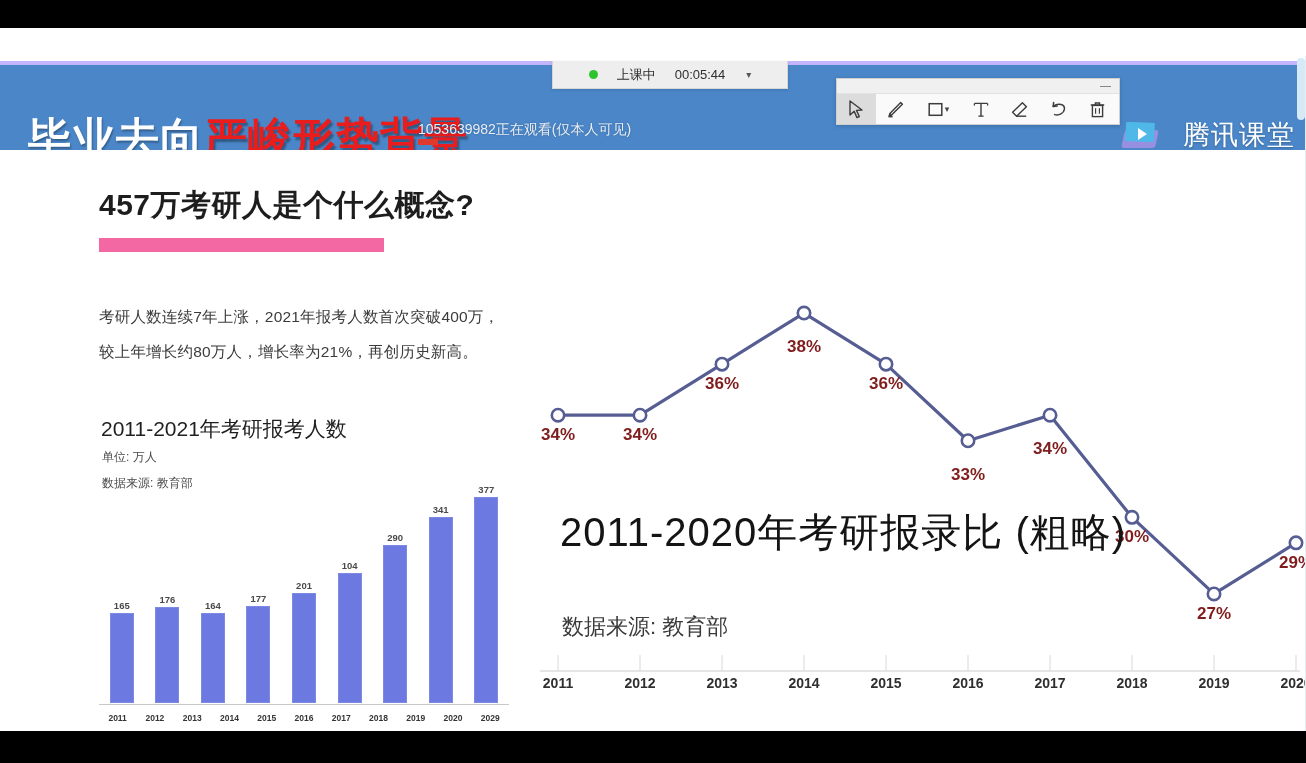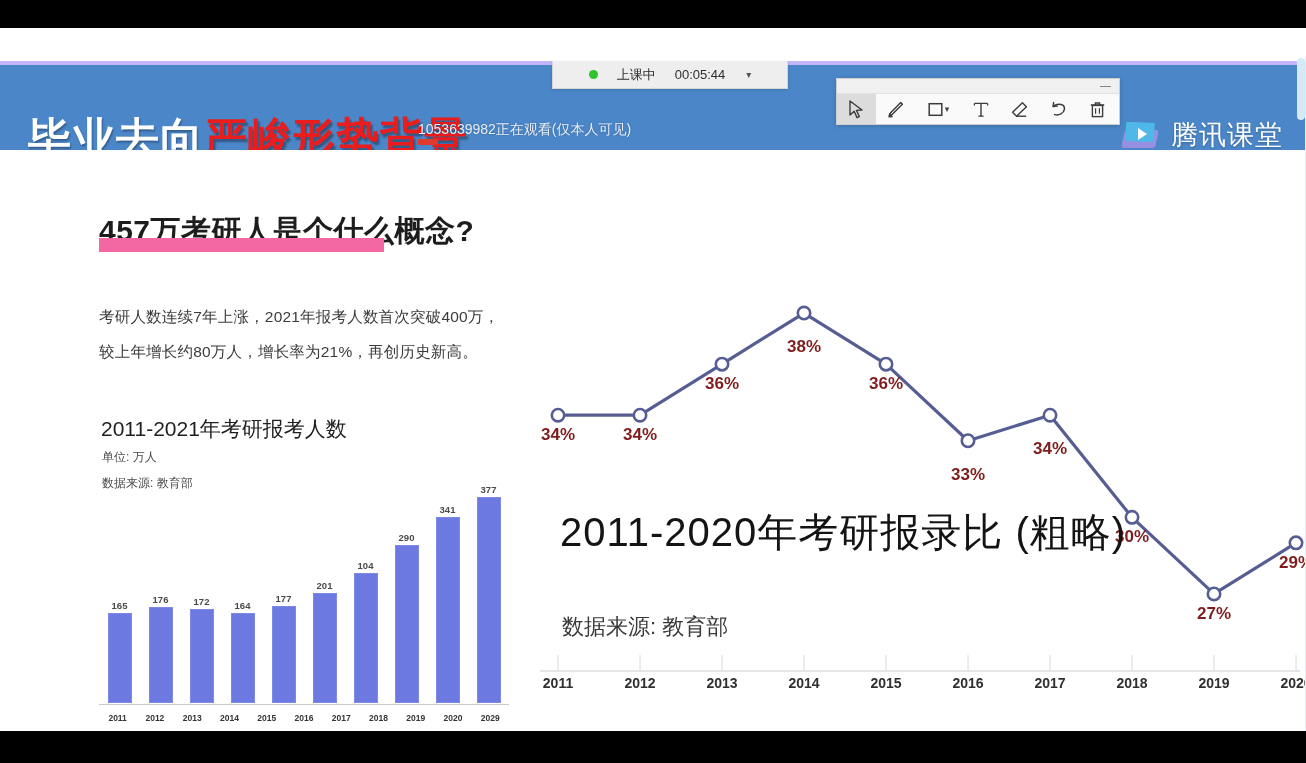--- a/index.html
+++ b/index.html
@@ -78,21 +78,21 @@
     cursor:pointer; color:#3c3c3c;
   }
   .tool.active { background:#dcdcdc; }
   .tool svg { display:block; }
   .tool-chevron { font-size:9px; color:#444; margin-left:1px; }
   .tool-shape { display:flex; align-items:center; width:46px; justify-content:center; }
 
   
   .brand {
     position:absolute; left:1121px; top:52px;
-    display:flex; align-items:center; gap:8px;
+    display:flex; align-items:center; gap:20px;
   }
   .brand-logo { position:relative; width:42px; height:34px; }
   .brand-cap-back {
     position:absolute; left:2px; top:12px; width:34px; height:18px;
     background:#9b8fe0; border-radius:3px;
     transform:skewX(-12deg);
     opacity:.95;
   }
   .brand-cap-front {
     position:absolute; left:3px; top:2px; width:32px; height:24px;
@@ -113,21 +113,21 @@
 
   
   .slide {
     position:absolute; left:0; top:122px; width:1306px; height:581px;
     background:#ffffff;
   }
 
   
   .left-col { position:absolute; left:0; top:0; width:530px; height:581px; }
   .slide-heading {
-    position:absolute; left:99px; top:61px;
+    position:absolute; left:99px; top:35px;
     font-size:30px; font-weight:bold; color:#1d1d1d; letter-spacing:.5px;
     white-space:nowrap;
   }
   .heading-underline {
     position:absolute; left:99px; top:88px; width:285px; height:14px;
     background:#f368a3;
   }
   .slide-body {
     position:absolute; left:99px; top:150px; width:405px;
     font-size:15.5px; color:#3b3b3b; line-height:2.25;
@@ -324,24 +324,20 @@
           <div class="bar-sub1">单位: 万人</div>
           <div class="bar-sub2">数据来源: 教育部</div>
           <div class="bars" id="barsPlot">
               <div class="bar-slot">
                 <div class="bar-val">165</div>
                 <div class="bar-rect" style="background: rgb(107, 121, 224); height: 90.0625px;"></div>
               </div>
               <div class="bar-slot">
                 <div class="bar-val">176</div>
                 <div class="bar-rect" style="background: rgb(107, 121, 224); height: 96.0667px;"></div>
-              </div>
-              <div class="bar-slot">
-                <div class="bar-val">172</div>
-                <div class="bar-rect" style="background: rgb(107, 121, 224); height: 93.8833px;"></div>
               </div>
               <div class="bar-slot">
                 <div class="bar-val">164</div>
                 <div class="bar-rect" style="background: rgb(107, 121, 224); height: 89.5167px;"></div>
               </div>
               <div class="bar-slot">
                 <div class="bar-val">177</div>
                 <div class="bar-rect" style="background: rgb(107, 121, 224); height: 96.6125px;"></div>
               </div>
               <div class="bar-slot">

